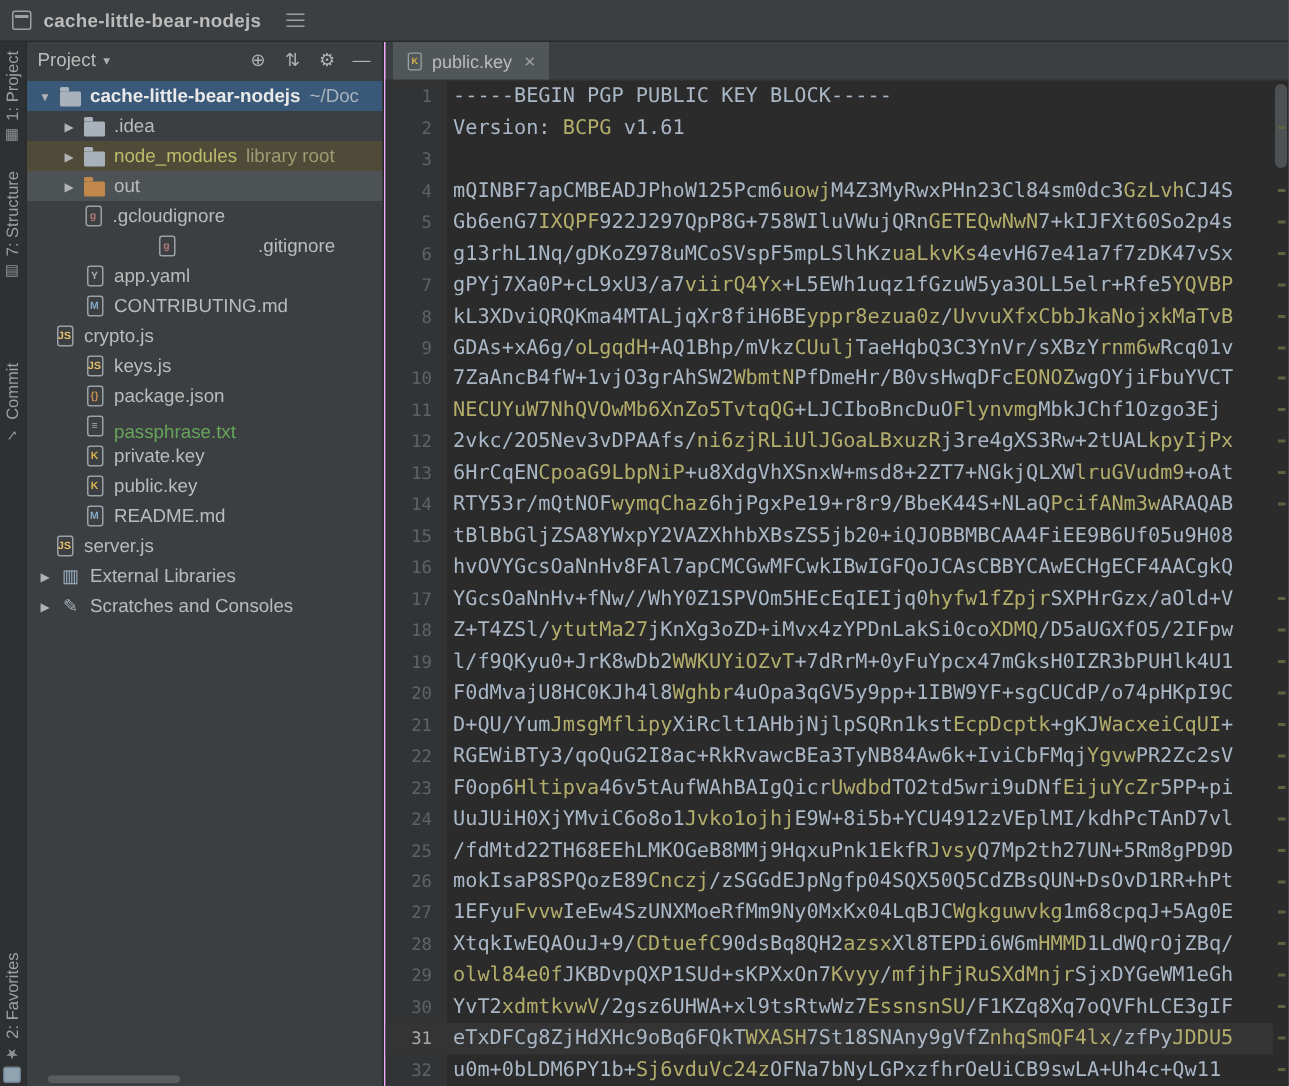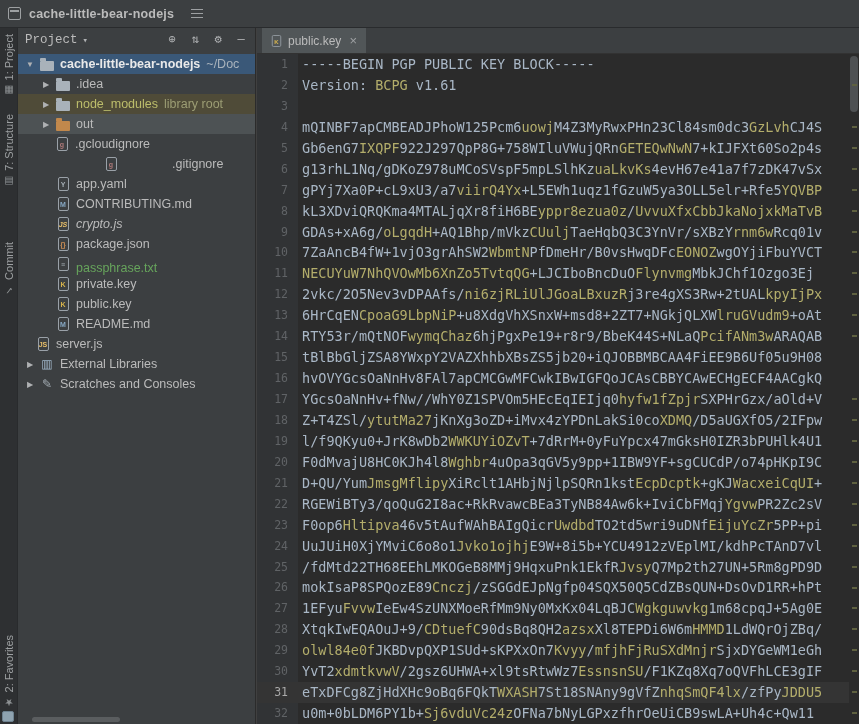--- a/index.html
+++ b/index.html
@@ -1,36 +1,36 @@
 <!DOCTYPE html>
 <html><head>
 <meta charset="utf-8">
 <style>
   html,body{margin:0;padding:0;background:#2B2B2B;}
   body{width:859px;height:724px;overflow:hidden;font-family:"Liberation Sans",sans-serif;-webkit-font-smoothing:antialiased;}
-  #app{position:relative;width:859px;height:724px;background:#404040;}
+  #app{position:relative;width:859px;height:724px;background:#f0abfc;}
 
   
   .titlebar{position:absolute;top:0;left:0;right:0;height:28px;background:#3C3F41;border-bottom:1px solid #292B2D;display:flex;align-items:center;padding:0 8px;gap:8px;box-sizing:border-box;}
   .appicon{width:13px;height:13px;border:1px solid #9DA0A2;border-radius:2px;box-sizing:border-box;position:relative;}
   .appicon:before{content:"";position:absolute;left:1px;right:1px;top:2px;height:2px;background:#9DA0A2;}
   .wtitle{color:#BBBBBB;font-size:12.5px;font-weight:bold;letter-spacing:.2px;}
   .burger{display:flex;flex-direction:column;gap:2.5px;margin-left:6px;cursor:pointer;padding:3px;}
   .burger i{display:block;width:12px;height:1.5px;background:#9DA0A2;}
 
   
   .stripe{position:absolute;left:0;top:28px;bottom:0;width:18px;background:#2E3032;display:flex;flex-direction:column;align-items:center;box-sizing:border-box;border-right:1px solid #292B2D;}
   .stripe-top,.stripe-bottom{display:flex;flex-direction:column;align-items:center;}
   .stripe-top{flex:1 1 auto;}
   .sbtn{writing-mode:vertical-rl;transform:rotate(180deg);color:#9DA0A2;font-size:11px;display:flex;align-items:center;gap:5px;cursor:pointer;white-space:nowrap;}
   .sicon{font-size:10px;color:#8E9294;}
 
   
   .project{position:absolute;left:18px;top:28px;width:238px;bottom:0;background:#3C3F41;border-right:1px solid #2B2B2B;box-sizing:border-box;overflow:hidden;}
-  .p-header{height:24px;display:flex;align-items:center;padding:0 7px;color:#BBBBBB;font-size:12.5px;font-family:Liberation Mono, monospace;}
+  .p-header{height:24px;display:flex;align-items:center;padding:0 7px;color:#BBBBBB;font-size:12.5px;}
   .p-title{display:flex;align-items:center;gap:5px;cursor:pointer;}
   .p-title .chevdn{font-size:9px;color:#AFB1B3;}
   .hicons{margin-left:auto;display:flex;gap:9px;color:#AFB1B3;font-size:12px;}
   .hicons .hi{cursor:pointer;width:14px;text-align:center;line-height:14px;}
   .tree{position:absolute;top:26px;left:0;right:0;bottom:10px;font-size:12.5px;color:#BBBBBB;overflow:hidden;}
   .trow{height:20px;display:flex;align-items:center;white-space:nowrap;cursor:pointer;box-sizing:border-box;}
   .trow .chev{flex:0 0 16px;text-align:center;font-size:8px;color:#AFB1B3;}
   .trow .ticon{flex:0 0 18px;display:flex;justify-content:center;align-items:center;height:16px;}
   .tlabel{margin-left:4px;}
   .thint{margin-left:6px;color:#8A8F93;}
@@ -180,28 +180,37 @@
         </div>
         <div class="trow" style="padding-left: 20px;">
           <span class="chev"></span>
           <span class="ticon">
             <span class="page">
               <span style="color: rgb(135, 169, 197);">M</span>
             </span>
           </span>
           <span class="tlabel">CONTRIBUTING.md</span>
         </div>
-        <div class="trow" style="padding-left: 20px; font-style: italic;">
+        <div class="trow" style="">
           <span class="chev"></span>
           <span class="ticon">
             <span class="page">
               <span style="color: rgb(232, 191, 106);">JS</span>
             </span>
           </span>
           <span class="tlabel">crypto.js</span>
+        </div>
+        <div class="trow" style="padding-left: 20px;">
+          <span class="chev"></span>
+          <span class="ticon">
+            <span class="page">
+              <span style="color: rgb(232, 191, 106);">JS</span>
+            </span>
+          </span>
+          <span class="tlabel">keys.js</span>
         </div>
         <div class="trow" style="padding-left: 20px;">
           <span class="chev"></span>
           <span class="ticon">
             <span class="page">
               <span style="color: rgb(204, 142, 85);">{}</span>
             </span>
           </span>
           <span class="tlabel">package.json</span>
         </div>

